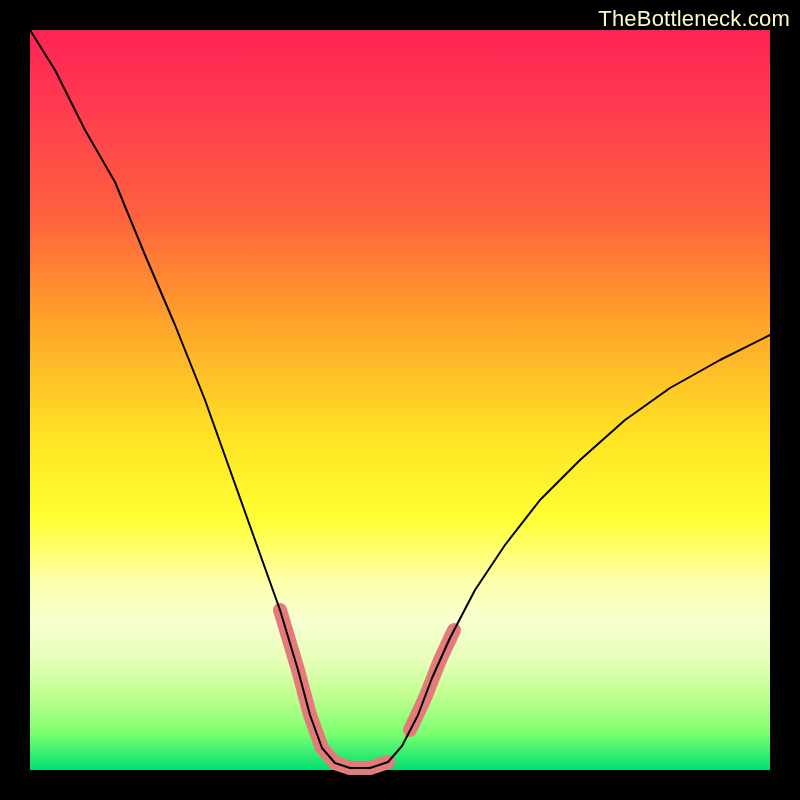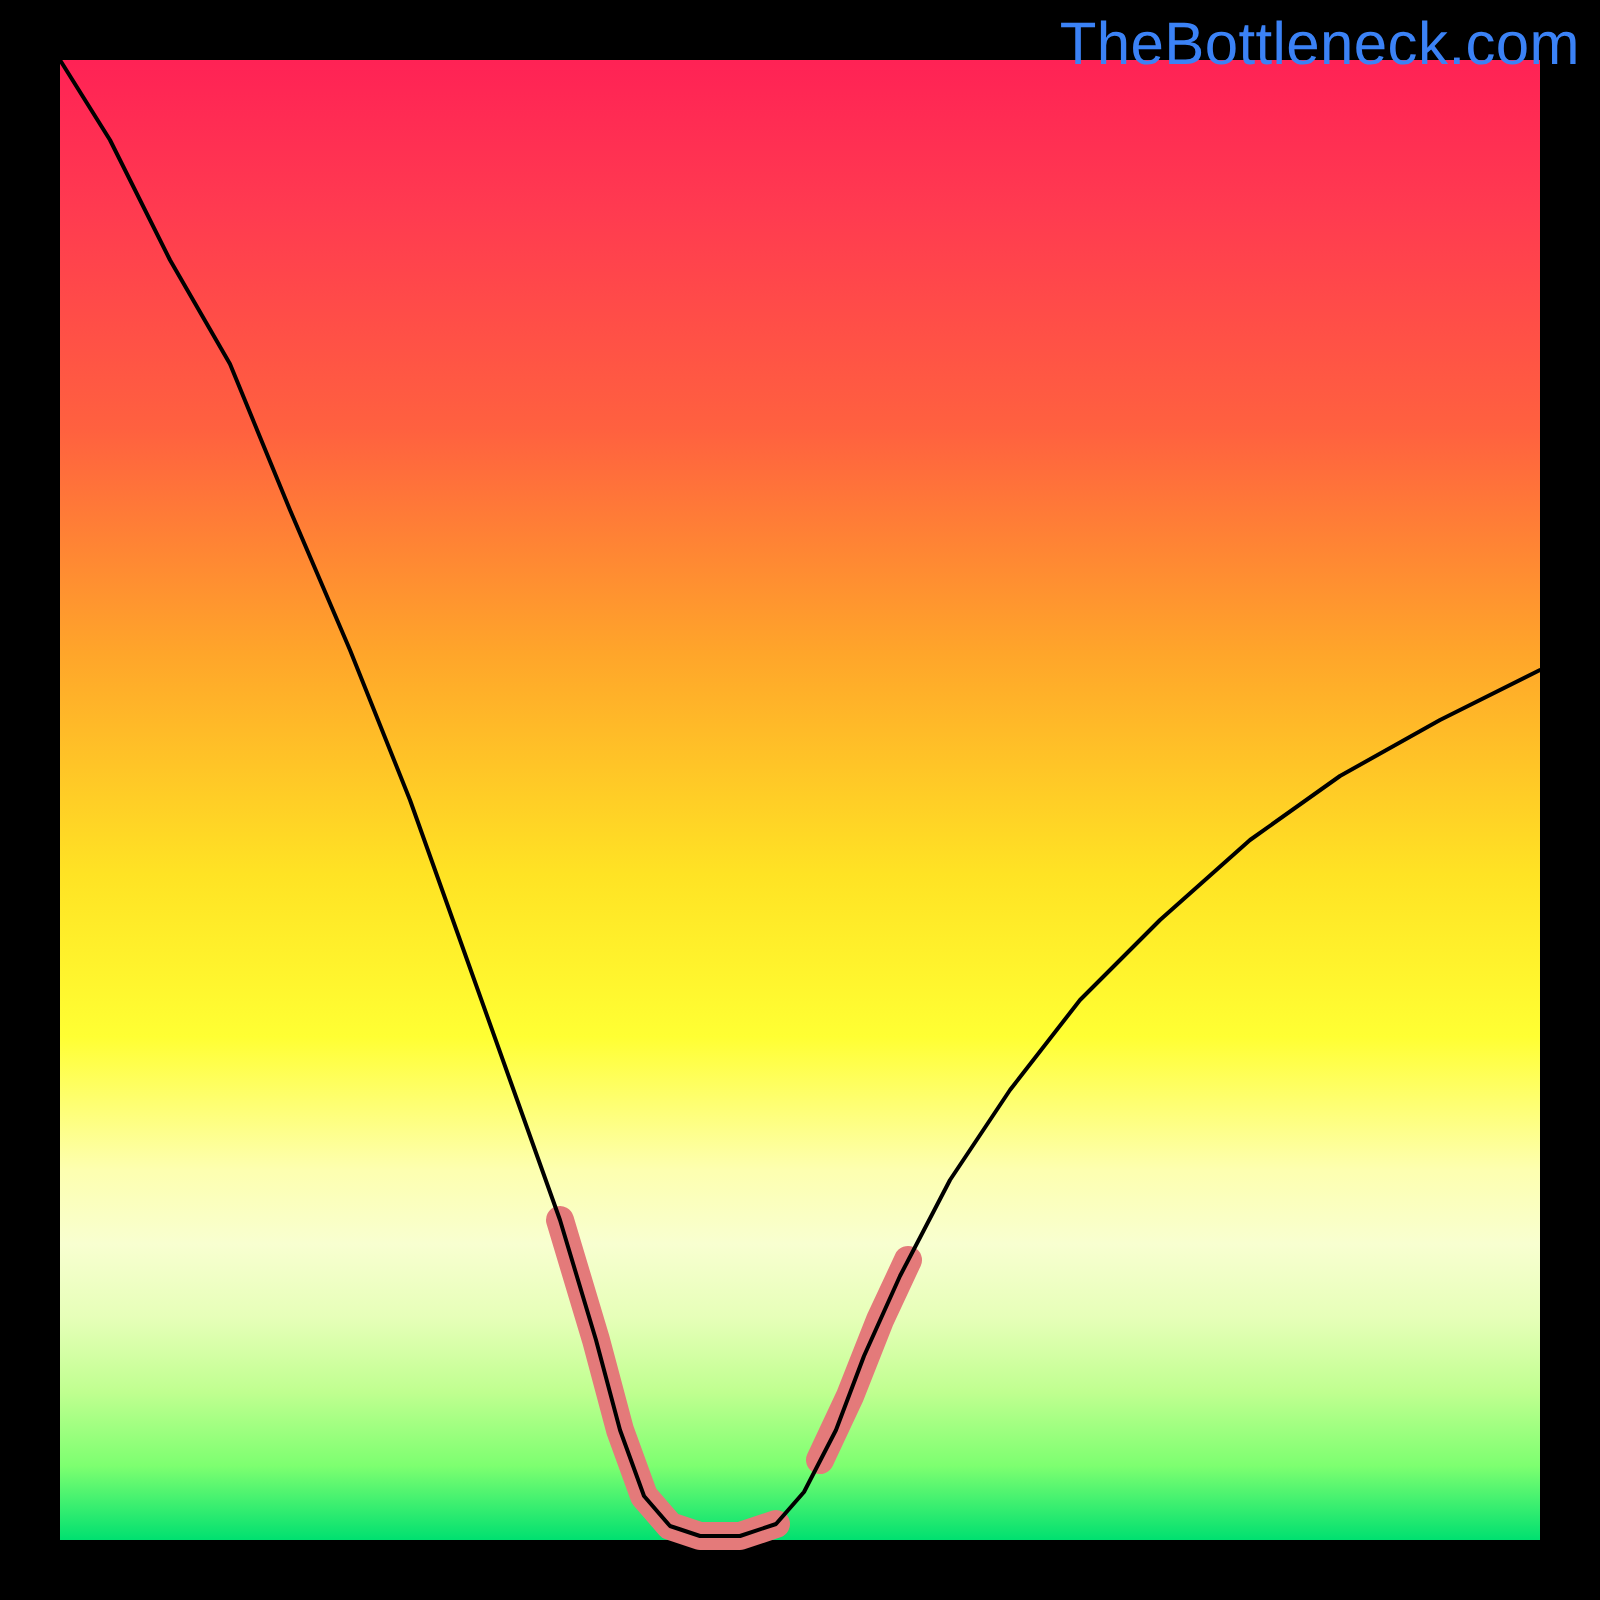--- a/index.html
+++ b/index.html
@@ -30,22 +30,22 @@
       #e6ffb8 85%,
       #c0ff90 90%,
       #7dff70 95%,
       #00e070 100%
     );
   }
   .watermark {
     position: absolute;
     top: 6px;
     right: 10px;
-    color: #3b82f6;
-    font-size: 30px;
+    color: #fef9c3;
+    font-size: 22px;
     font-weight: 500;
     letter-spacing: 0.2px;
     user-select: none;
   }
   svg.overlay {
     position: absolute;
     left: 30px;
     top: 30px;
     width: 740px;
     height: 740px;

